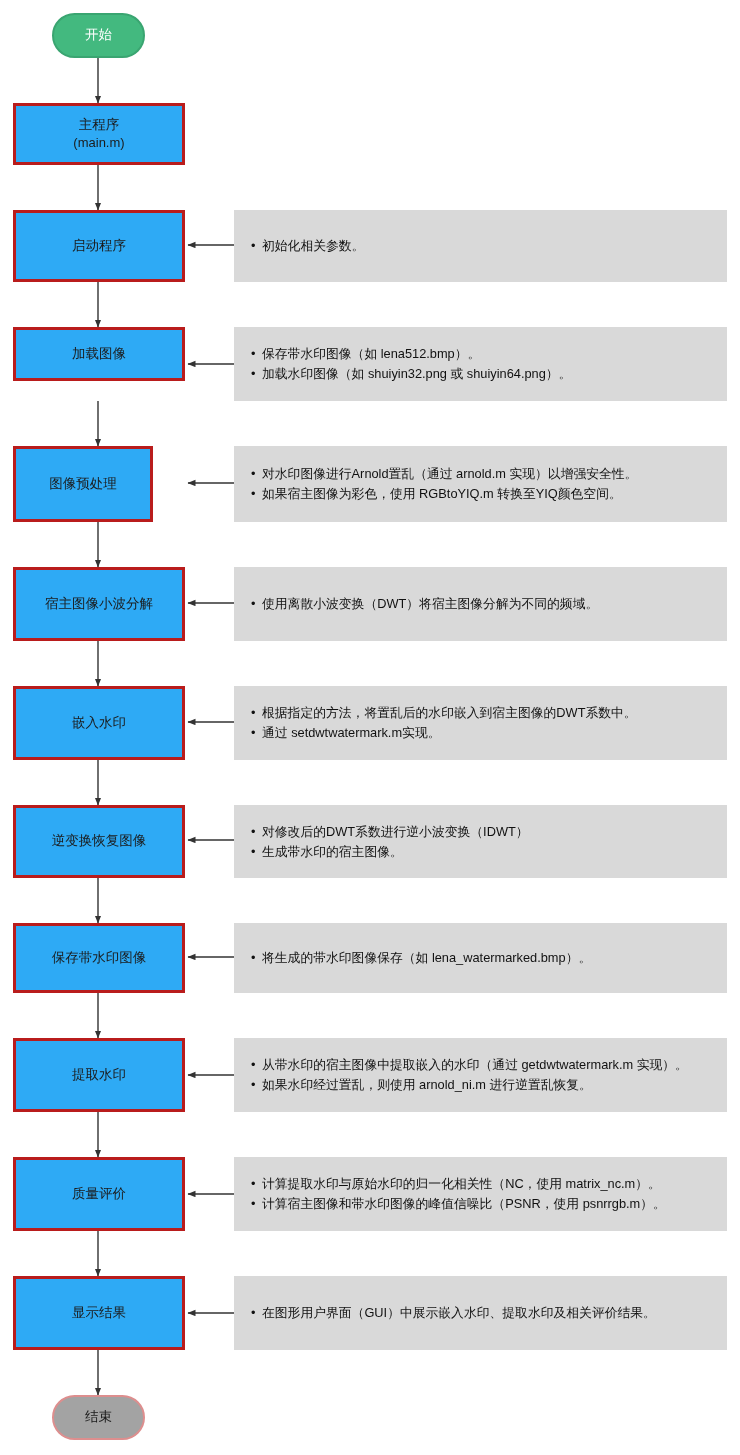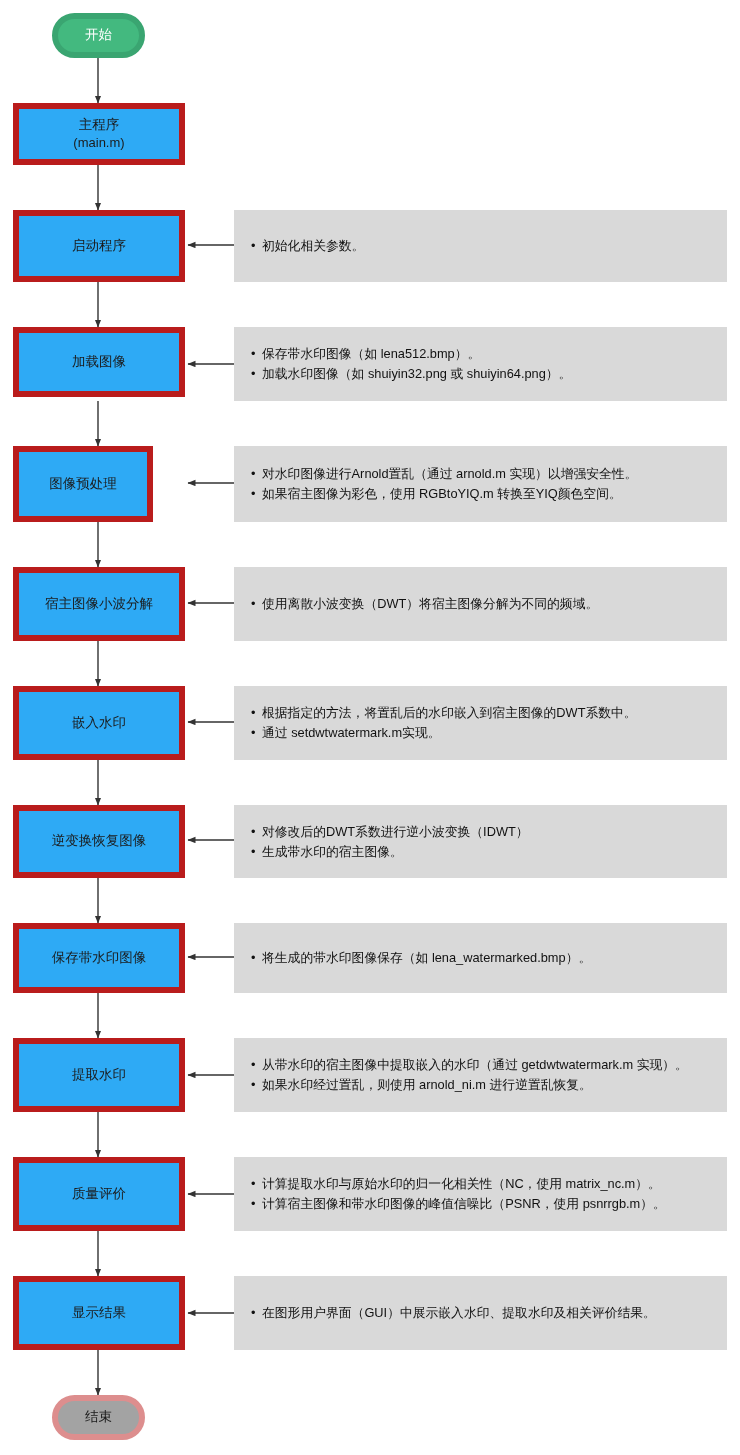--- a/index.html
+++ b/index.html
@@ -26,36 +26,36 @@
     flex-direction: column;
     align-items: center;
     justify-content: center;
     text-align: center;
     font-size: 13.5px;
     color: #1b1b1b;
     line-height: 1.35;
   }
   .node.terminal {
     border-radius: 24px;
-    border: 6px solid #a16207;
+    border: 2px solid #a16207;
     color: #ffffff;
     font-size: 13.5px;
   }
   .node.start {
     background: #43b97f;
     border-color: #3aa571;
   }
   .node.end {
     background: #a3a3a3;
     border-color: #dd8e8e;
     color: #1b1b1b;
   }
   .node.process {
     background: #2eaaf5;
-    border: 6px solid #b91c1c;
+    border: 3px solid #b91c1c;
   }
   .node .sub {
     font-size: 13px;
   }
   .note {
     position: absolute;
     box-sizing: border-box;
     background: #d9d9d9;
     border: 1px solid #d9d9d9;
     padding: 10px 14px 10px 16px;
@@ -131,21 +131,21 @@
 
   <div class="node process" style="left:13px; top:103px; width:172px; height:62px;">
     <span>主程序</span>
     <span class="sub">(main.m)</span>
   </div>
 
   <div class="node process" style="left:13px; top:210px; width:172px; height:72px;">
     <span>启动程序</span>
   </div>
 
-  <div class="node process" style="left:13px; top:327px; width:172px; height:70px;">
+  <div class="node process" style="left:13px; top:327px; width:172px; height:54px;">
     <span>加载图像</span>
   </div>
 
   <div class="node process" style="left:13px; top:446px; width:140px; height:76px;">
     <span>图像预处理</span>
   </div>
 
   <div class="node process" style="left:13px; top:567px; width:172px; height:74px;">
     <span>宿主图像小波分解</span>
   </div>

